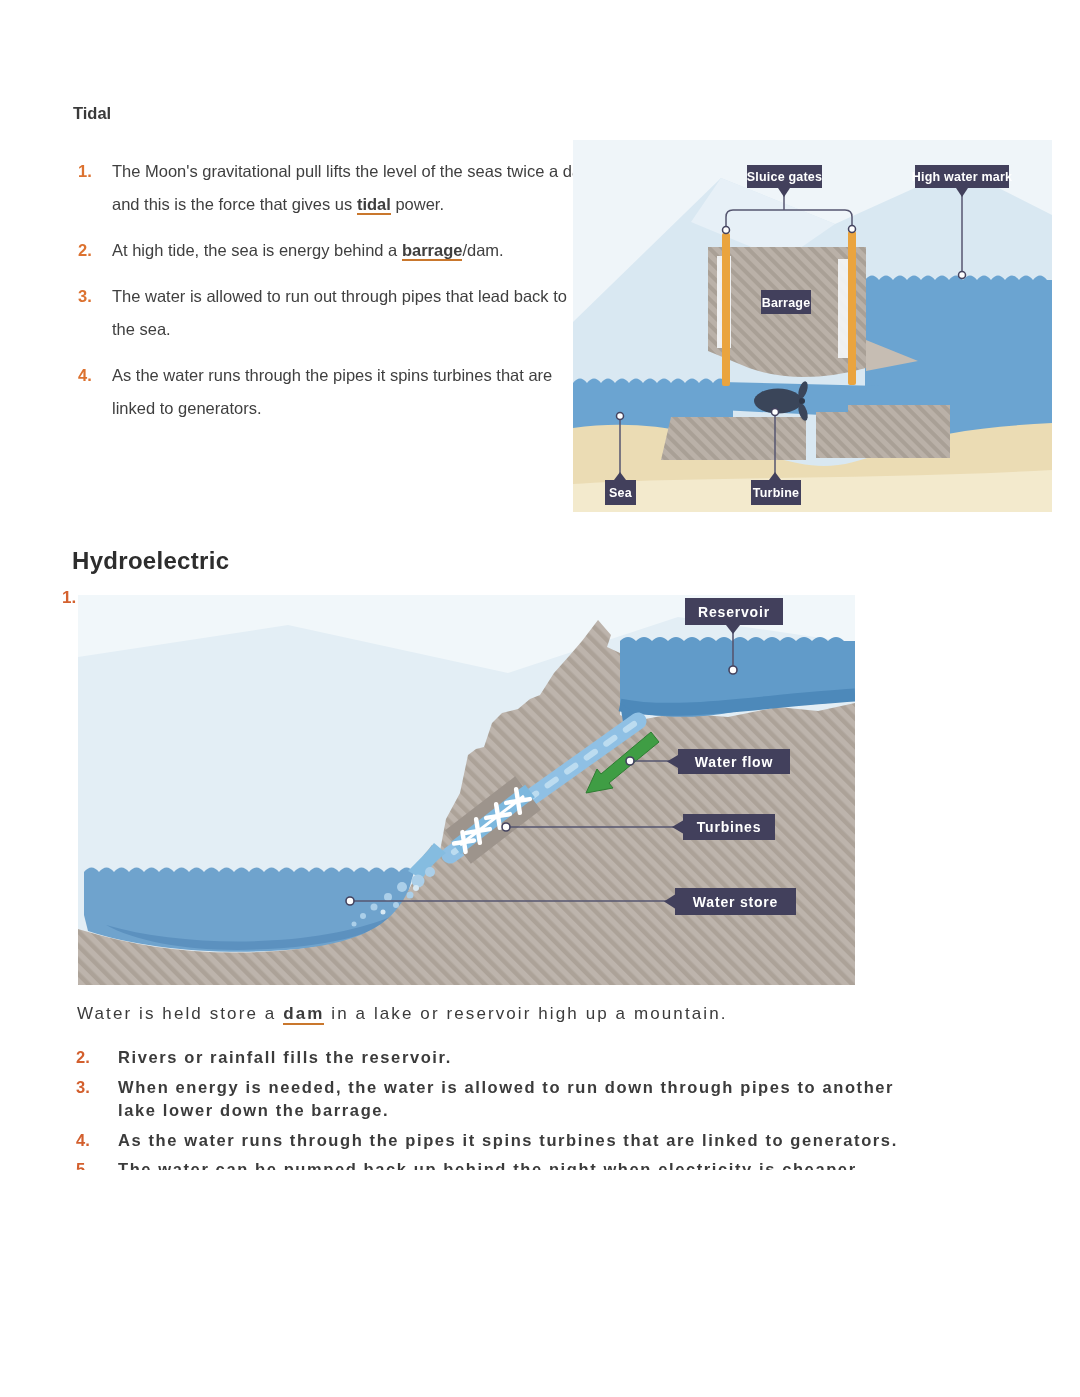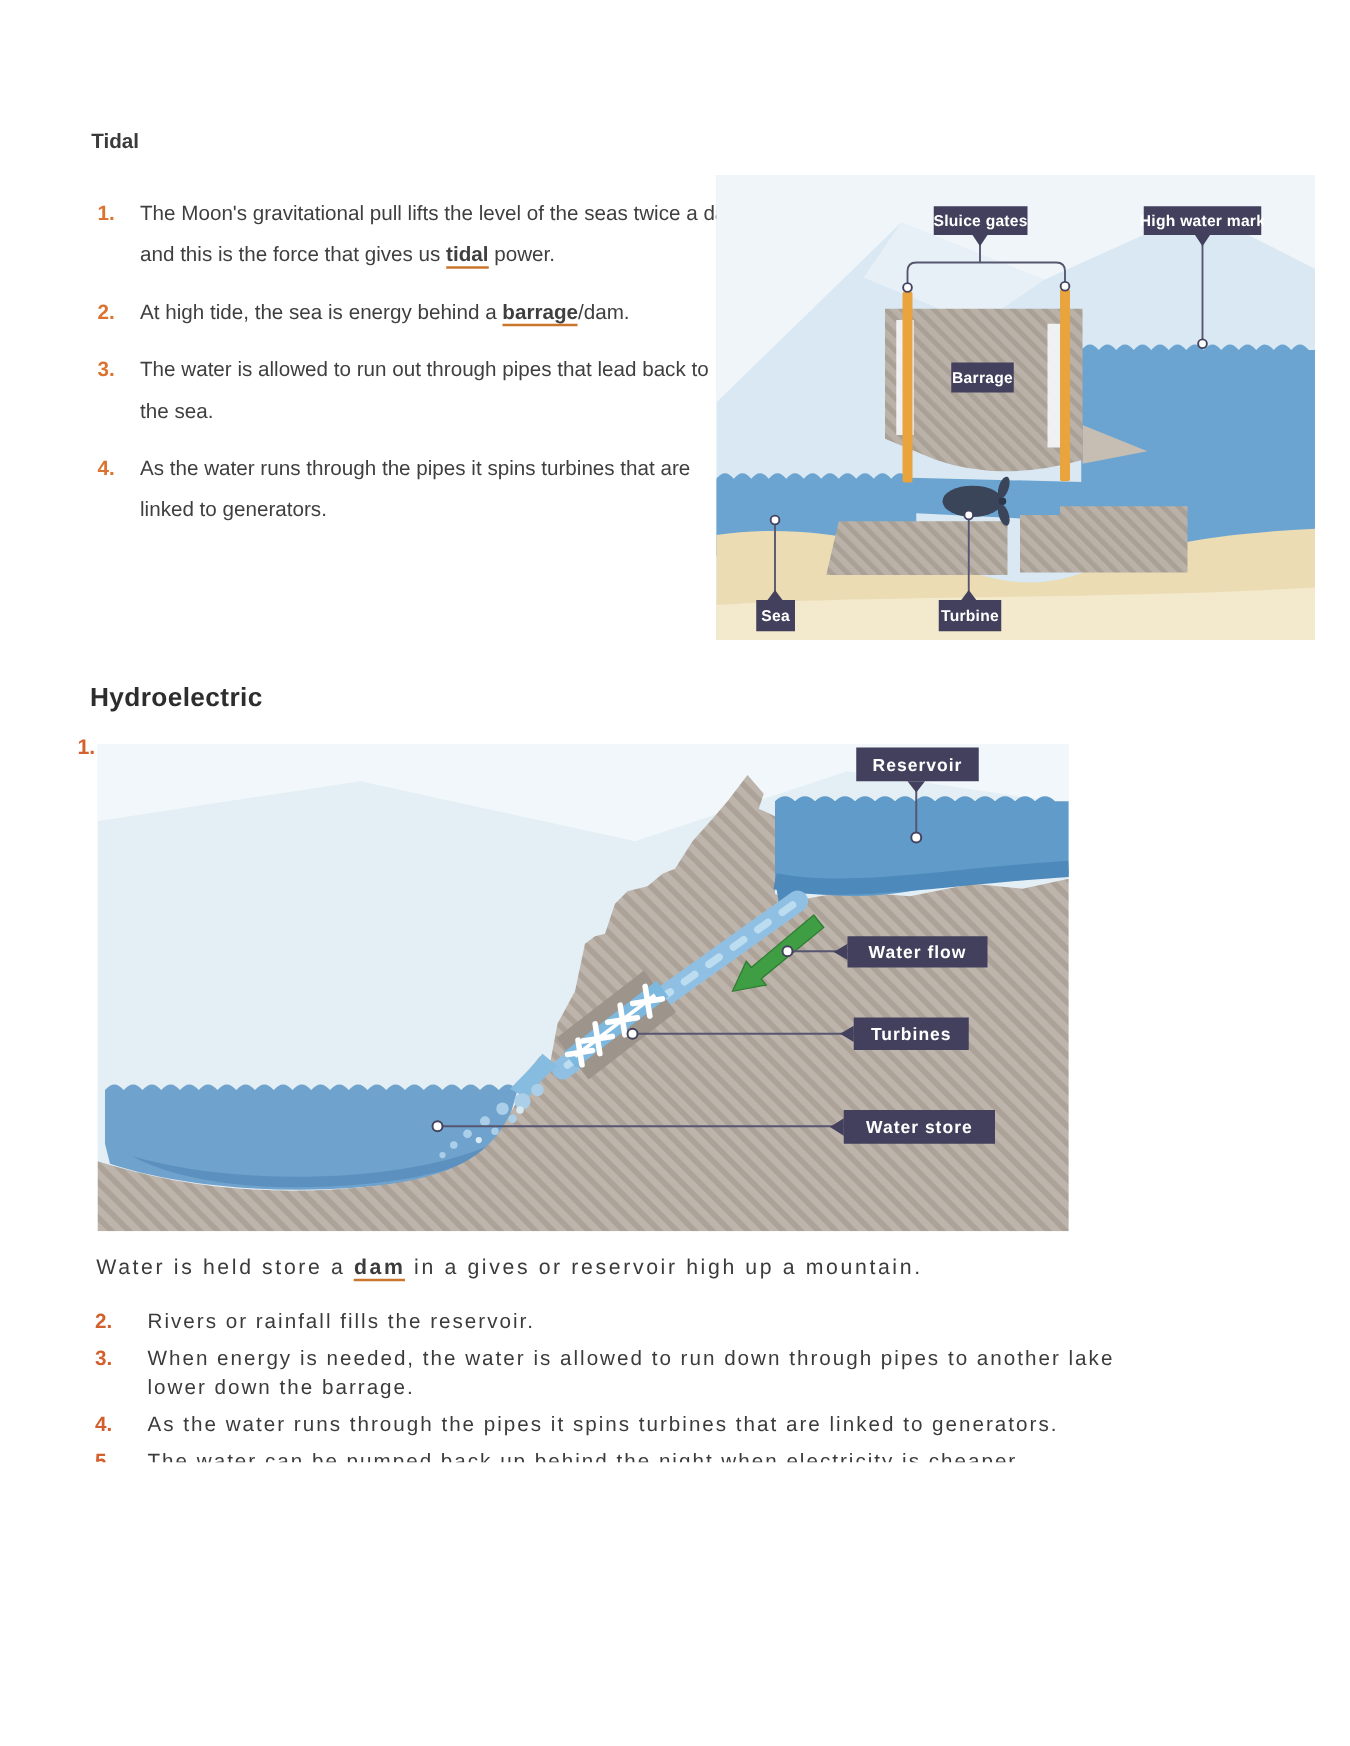--- a/index.html
+++ b/index.html
@@ -1,32 +1,32 @@
 <!DOCTYPE html>
 <html><head>
 <meta charset="utf-8">
 <style>
   html,body{margin:0;padding:0;background:#ffffff;}
   .page{position:relative;width:1080px;height:1170px;background:#ffffff;overflow:hidden;
         font-family:"Liberation Sans",sans-serif;color:#3c3c3c;}
   
   .h-tidal{position:absolute;left:73px;top:104px;font-size:16.5px;font-weight:700;color:#3a3a3a;}
-  .h-hydro{position:absolute;left:72px;top:547px;font-size:21px;font-weight:700;color:#2d2d2d;letter-spacing:.3px;}
+  .h-hydro{position:absolute;left:72px;top:547px;font-size:24px;font-weight:700;color:#2d2d2d;letter-spacing:.3px;}
   .hydro-step-num{position:absolute;left:62px;top:588px;font-size:17px;font-weight:700;color:#d4622f;z-index:5;}
   
   .list-top{position:absolute;left:78px;top:155px;width:514px;}
   .list-top .li{display:flex;margin-bottom:13px;font-size:16.5px;line-height:33px;color:#3f3f3f;}
   .list-top .num{flex:0 0 34px;font-weight:700;color:#dc7230;}
   .list-top .txt{width:480px;}
   
   .caption{position:absolute;left:77px;top:1002px;width:820px;font-size:17px;letter-spacing:2.1px;color:#3b3b3b;line-height:24px;}
   .list-bottom{position:absolute;left:76px;top:1046px;width:830px;}
   .list-bottom .li{display:flex;margin-bottom:6px;font-size:16.5px;line-height:23.5px;letter-spacing:1.6px;color:#3b3b3b;}
   .list-bottom .num{flex:0 0 42px;font-weight:700;color:#d35f2d;letter-spacing:0;}
-  .list-bottom .txt{width:785px;}
+  .list-bottom .txt{width:785px;font-weight:bold;}
   .kw{font-weight:700;border-bottom:2.5px solid #c9772d;}
   
   .tidal-svg{position:absolute;left:573px;top:140px;}
   .hydro-svg{position:absolute;left:78px;top:595px;}
   svg text.lbl{fill:#ffffff;font-family:"Liberation Sans",sans-serif;font-weight:700;}
   svg text.lbl-sm{font-size:12.5px;letter-spacing:.2px;}
   svg text.lbl-lg{font-size:14px;letter-spacing:.8px;}
 </style>
 </head>
 <body>
@@ -224,21 +224,21 @@
       <polygon points="605,225.5 594,232 605,238.5" fill="#42405c"></polygon>
       <text class="lbl lbl-lg" x="651" y="237" text-anchor="middle">Turbines</text>
     </g>
     <g>
       <rect x="597" y="293" width="121" height="27" fill="#42405c"></rect>
       <polygon points="597,299.5 586,306.5 597,313.5" fill="#42405c"></polygon>
       <text class="lbl lbl-lg" x="657.5" y="311.5" text-anchor="middle">Water store</text>
     </g>
   </svg>
 
-  <div class="caption"><span>Water is held store a </span><span class="kw">dam</span><span> in a gives or reservoir high up a mountain.</span></div>
+  <div class="caption"><span>Water is held store a </span><span class="kw">dam</span><span> in a lake or reservoir high up a mountain.</span></div>
 
   <div class="list-bottom">
     <div class="li">
       <span class="num">2.</span>
       <span class="txt">Rivers or rainfall fills the reservoir.</span>
     </div>
     <div class="li">
       <span class="num">3.</span>
       <span class="txt">When energy is needed, the water is allowed to run down through pipes to another lake lower down the barrage.</span>
     </div>

